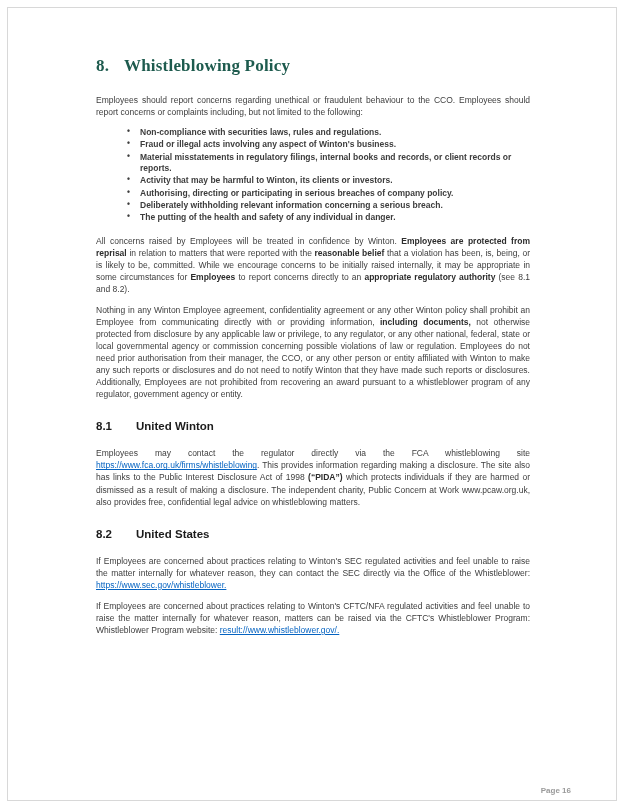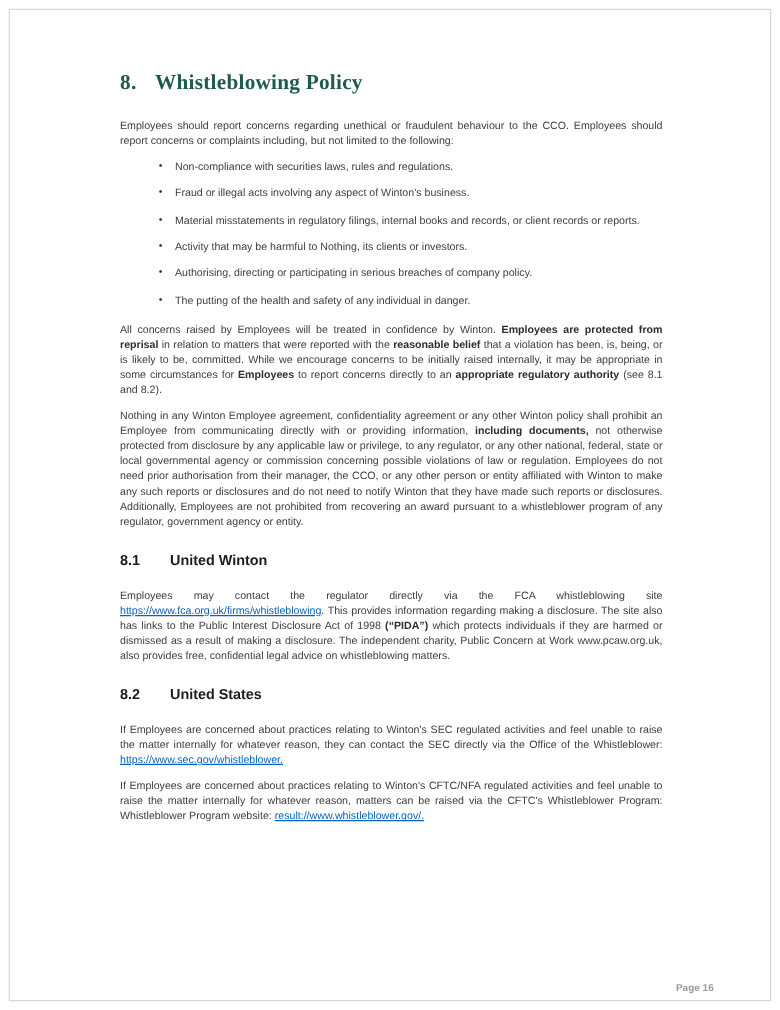--- a/index.html
+++ b/index.html
@@ -21,21 +21,21 @@
     letter-spacing:0.2px;
   }
   .doc-title .num { width:28px; flex:none; }
   p.body {
     margin:0 0 9px 0; font-size:8.5px; line-height:1.42;
     text-align:justify; text-justify:inter-word;
   }
   ul.bullets { margin:2px 0 11px 0; padding:0 0 0 31px; list-style:none; }
   ul.bullets li {
     font-size:8.5px; line-height:1.33; position:relative;
-    padding-left:13px; margin:10px 0 1px 0;
+    padding-left:13px; margin:0 0 1px 0;font-weight:bold;
   }
   ul.bullets li::before { content:"\2022"; position:absolute; left:0; top:-1px; }
   h2.sec {
     display:flex; margin:20px 0 15px 0;
     font-size:11.5px; font-weight:bold; color:#1c1c1c;
   }
   h2.sec .num { width:40px; flex:none; }
   .b { font-weight:bold; color:#2d2d2d; }
   .doc-link { color:var(--link-blue,#0563c1); }
   .footer {
@@ -55,22 +55,23 @@
       <span class="num">8.</span>
       <span>Whistleblowing Policy</span>
     </h1>
 
     <p class="body">Employees should report concerns regarding unethical or fraudulent behaviour to the CCO. Employees should report concerns or complaints including, but not limited to the following:</p>
 
     <ul class="bullets">
       <li>Non-compliance with securities laws, rules and regulations.</li>
       <li>Fraud or illegal acts involving any aspect of Winton's business.</li>
       <li>Material misstatements in regulatory filings, internal books and records, or client records or reports.</li>
-      <li>Activity that may be harmful to Nothing, its clients or investors.</li>
+      <li>Activity that may be harmful to Winton, its clients or investors.</li>
       <li>Authorising, directing or participating in serious breaches of company policy.</li>
+      <li>Deliberately withholding relevant information concerning a serious breach.</li>
       <li>The putting of the health and safety of any individual in danger.</li>
     </ul>
 
     <p class="body"><span>All concerns raised by Employees will be treated in confidence by Winton. </span><span class="b">Employees are protected from reprisal</span><span> in relation to matters that were reported with the </span><span class="b">reasonable belief</span><span> that a violation has been, is, being, or is likely to be, committed. While we encourage concerns to be initially raised internally, it may be appropriate in some circumstances for </span><span class="b">Employees</span><span> to report concerns directly to an </span><span class="b">appropriate regulatory authority</span><span> (see 8.1 and 8.2).</span></p>
 
     <p class="body"><span>Nothing in any Winton Employee agreement, confidentiality agreement or any other Winton policy shall prohibit an Employee from communicating directly with or providing information, </span><span class="b">including documents,</span><span> not otherwise protected from disclosure by any applicable law or privilege, to any regulator, or any other national, federal, state or local governmental agency or commission concerning possible violations of law or regulation. Employees do not need prior authorisation from their manager, the CCO, or any other person or entity affiliated with Winton to make any such reports or disclosures and do not need to notify Winton that they have made such reports or disclosures. Additionally, Employees are not prohibited from recovering an award pursuant to a whistleblower program of any regulator, government agency or entity.</span></p>
 
     <h2 class="sec">
       <span class="num">8.1</span>
       <span>United Winton</span>

